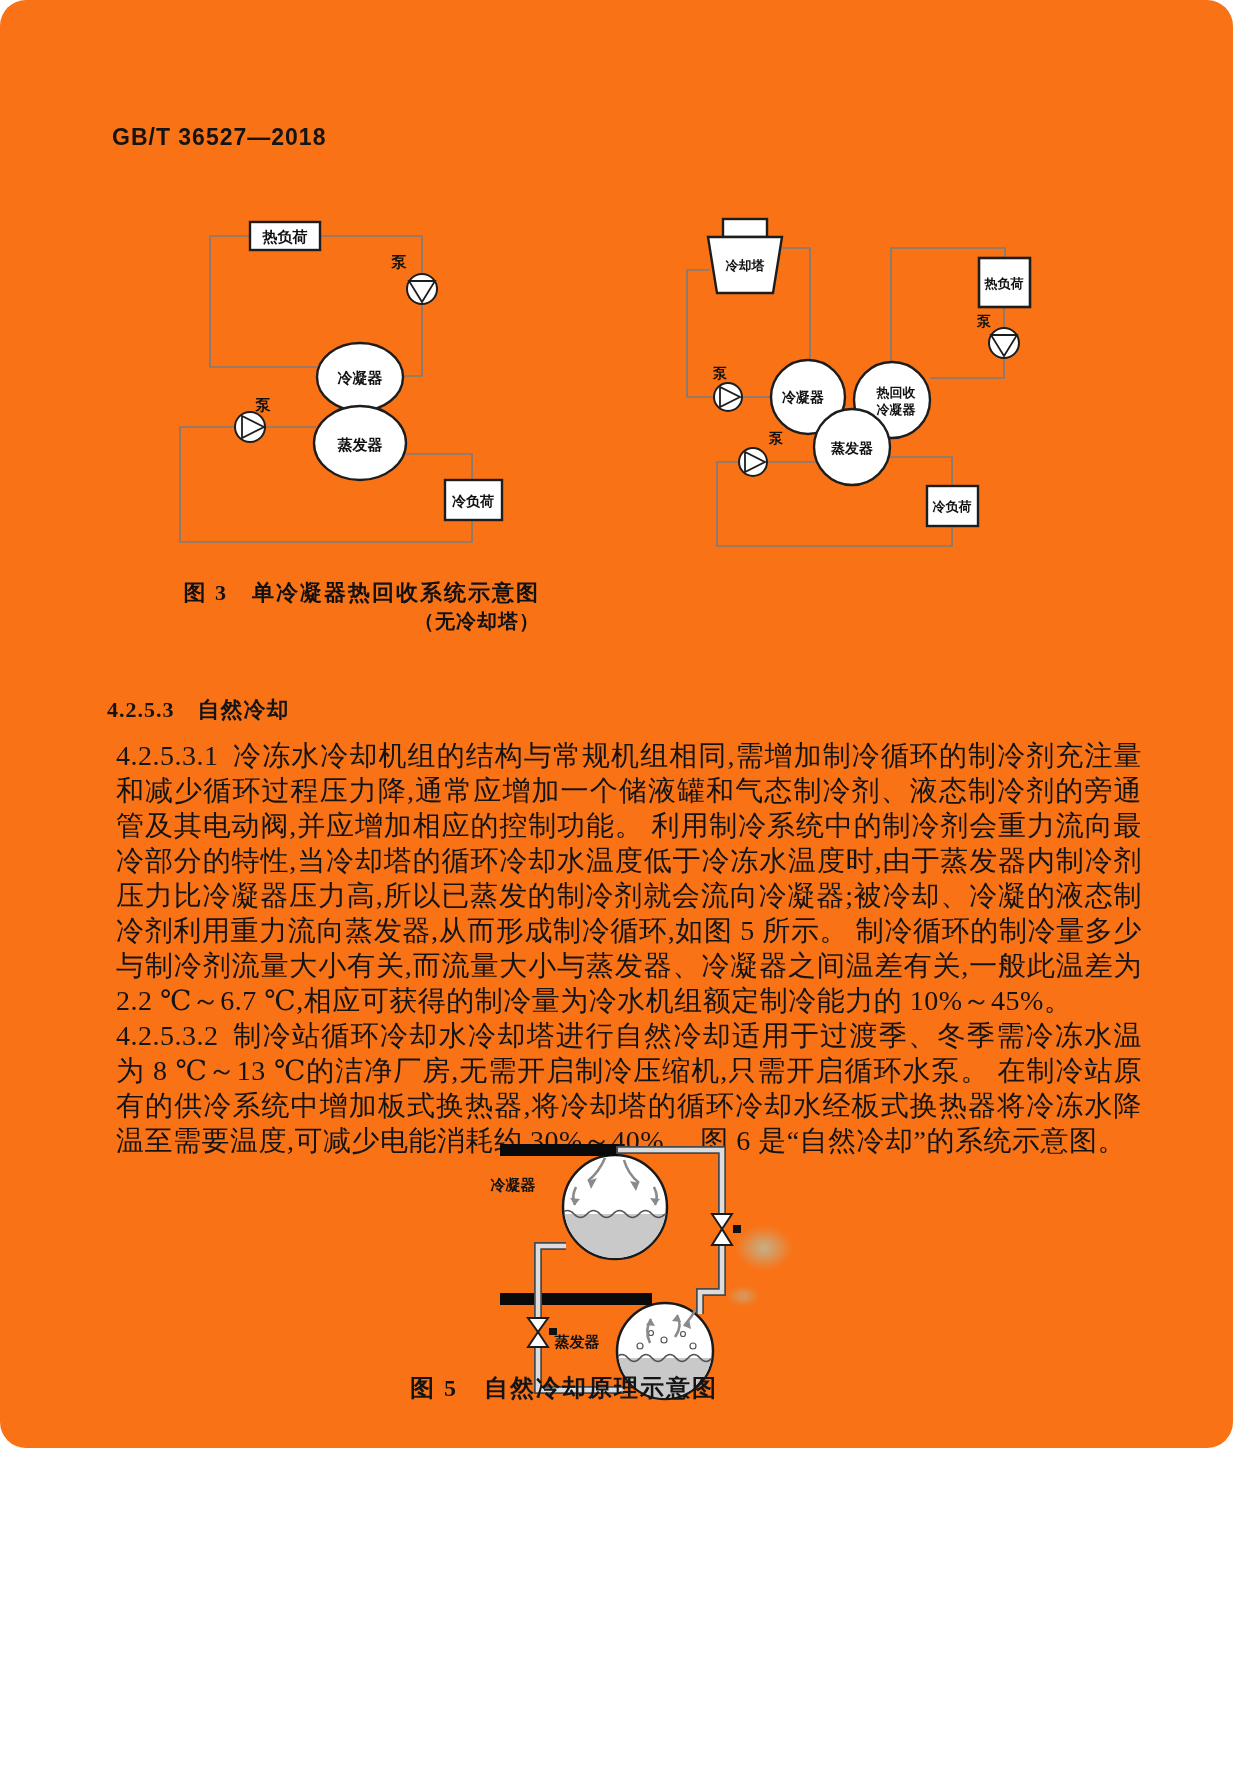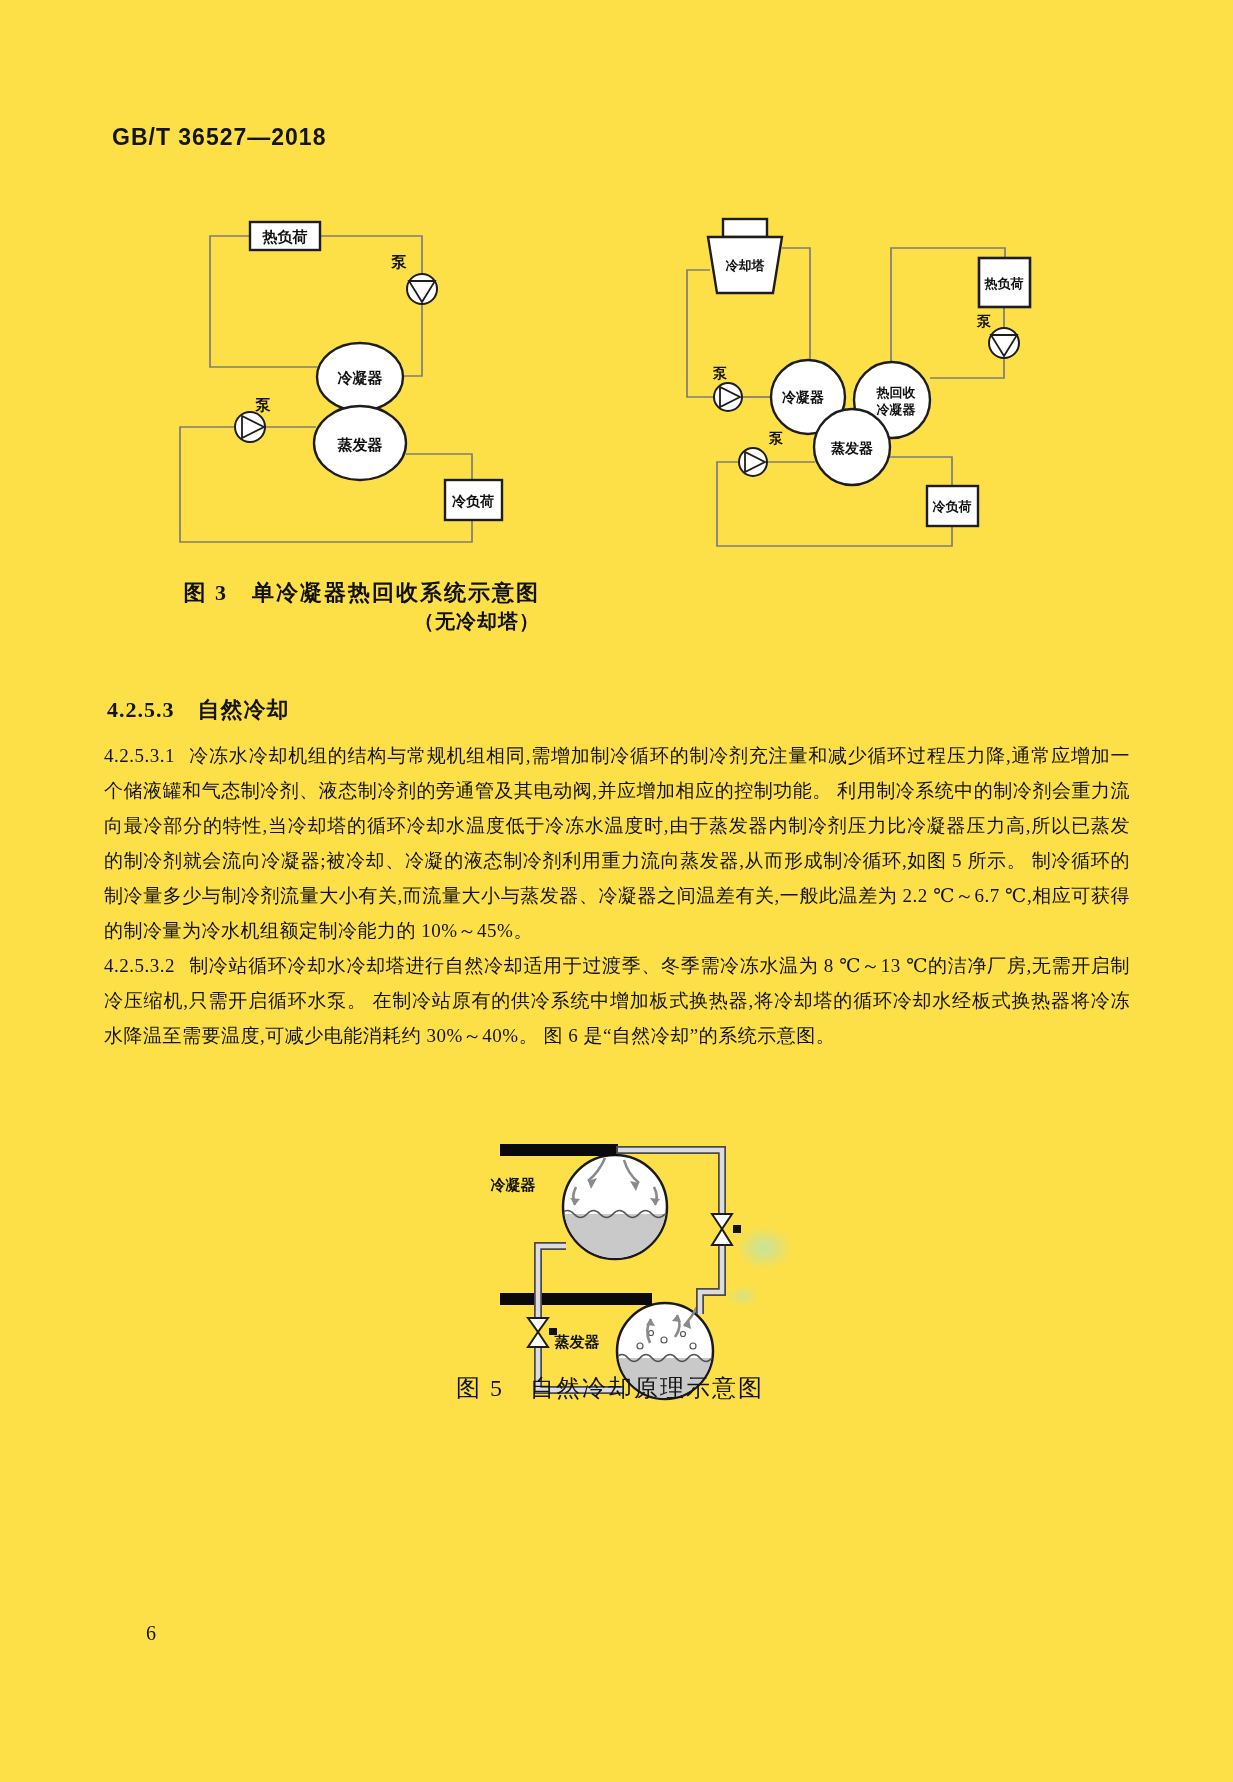--- a/index.html
+++ b/index.html
@@ -1,48 +1,49 @@
 <!DOCTYPE html>
 <html><head>
 <meta charset="utf-8">
 <style>
   html,body{margin:0;padding:0;background:#ffffff;}
   .page{
     position:relative;
-    width:1233px;height:1782px;
-    background:#fde047;
+    width:1233px;height:1448px;
+    background:#f97316;
     font-family:"Liberation Serif","DejaVu Serif",serif;
     color:#141414;
     overflow:hidden;
+    border-radius:26px;
   }
   .header{
     position:absolute;left:112px;top:124px;
     font-size:23px;font-weight:bold;letter-spacing:1px;
     font-family:"Liberation Sans","DejaVu Sans",sans-serif;
   }
   .fig-caption{
     position:absolute;text-align:right;
     font-weight:bold;color:#111;
   }
   .fig-caption .cap1{font-size:22px;letter-spacing:2px;}
   .fig-caption .cap2{font-size:20px;letter-spacing:1px;}
   .section-heading{
     position:absolute;left:107px;top:695px;
     font-size:22px;font-weight:bold;letter-spacing:1px;
   }
   .bodytext{
-    position:absolute;left:104px;top:738px;width:1026px;
-    font-size:19px;line-height:35px;text-align:justify;
+    position:absolute;left:116px;top:738px;width:1026px;
+    font-size:28px;line-height:35px;text-align:justify;
     letter-spacing:0.5px;
   }
   .bodytext p{margin:0;padding:0;}
   .para-num{padding-right:14px;}
   .caption5{
     position:absolute;left:410px;top:1372px;width:400px;
-    text-align:center;font-size:24px;font-weight:normal;letter-spacing:2px;
+    font-size:24px;font-weight:bold;letter-spacing:2px;
   }
   .page-number{
     position:absolute;left:146px;top:1622px;font-size:20px;
   }
   svg text{
     font-family:"Liberation Sans","DejaVu Sans",sans-serif;
     font-weight:bold;fill:#111;
   }
   .smudge1{
     position:absolute;left:735px;top:1226px;width:58px;height:44px;

